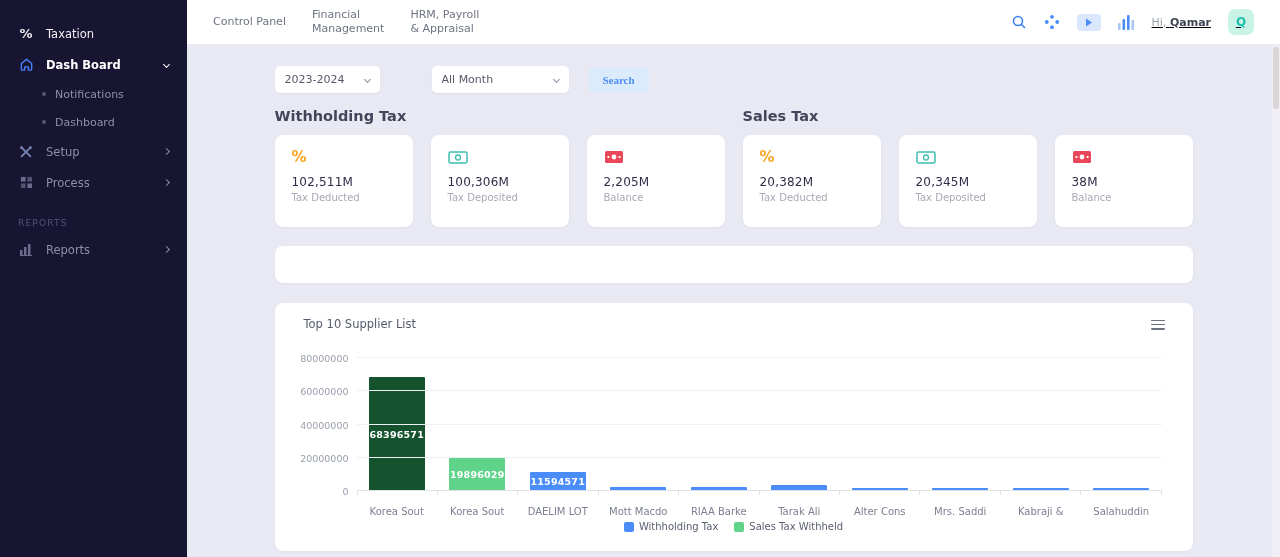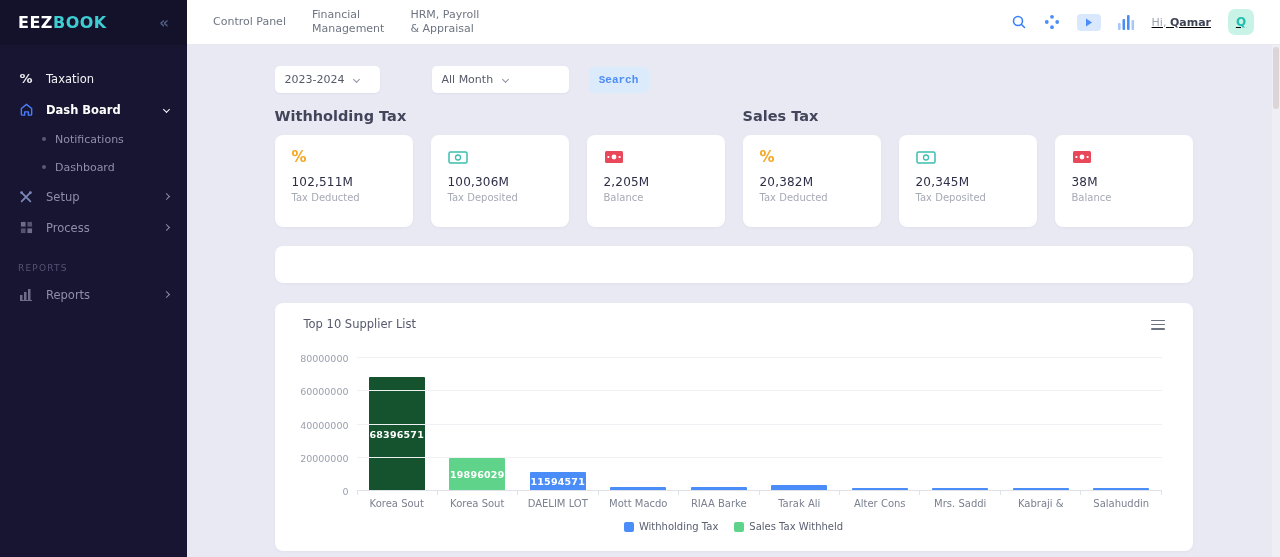--- a/index.html
+++ b/index.html
@@ -33,25 +33,25 @@
   .hicon { cursor:pointer; display:flex; align-items:center; justify-content:center; }
   .play-chip { width:24px; height:17px; background:#d9e8fc; border-radius:4px; display:flex; align-items:center; justify-content:center; cursor:pointer; }
   .greet { font-size:11px; color:#9ca3af; }
   .greet b { color:#3f4455; font-weight:bold; }
   .avatar { width:26px; height:26px; border-radius:7px; background:#c9f3e7; color:#1fbfae; font-size:12px; font-weight:bold; display:flex; align-items:center; justify-content:center; cursor:pointer; }
 
   
   .main { position:absolute; left:187px; top:45px; right:0; bottom:0; background:#e8e9f3; overflow:hidden; }
   .container { width:918px; margin:0 auto; }
   .filter-row { display:flex; align-items:center; margin-top:21px; height:27px; }
-  .dd { background:#fff; border-radius:5px; height:27px; display:flex; align-items:center; justify-content:flex-start; padding:0 10px; font-size:11px; color:#555a69; box-shadow:0 1px 2px rgba(40,40,80,.05); cursor:pointer; }
+  .dd { background:#fff; border-radius:5px; height:27px; display:flex; align-items:center; justify-content:space-between; padding:0 10px; font-size:11px; color:#555a69; box-shadow:0 1px 2px rgba(40,40,80,.05); cursor:pointer; }
   .dd .dd-chev { width:5px; height:5px; border-right:1.3px solid #8b90a0; border-bottom:1.3px solid #8b90a0; transform:rotate(45deg); margin-left:10px; }
   .dd1 { width:105px; }
   .dd2 { width:137px; margin-left:52px; }
-  .search-btn { width:60px; height:26px; margin-left:20px; background:#dcebfc; color:#4e8df5; border:none; border-radius:5px; font-size:11px; font-weight:bold; font-family:Liberation Mono, monospace; cursor:pointer; }
+  .search-btn { width:60px; height:26px; margin-left:20px; background:#dcebfc; color:#4e8df5; border:none; border-radius:5px; font-size:11px; font-weight:bold; font-family:Liberation Serif, serif; cursor:pointer; }
 
   .groups { display:flex; gap:18px; margin-top:15px; }
   .group { width:450px; }
   .group h2 { font-size:14.5px; font-weight:bold; color:#43455a; margin-bottom:11px; }
   .cards { display:flex; gap:18px; }
   .card { width:138px; height:92px; background:#fff; border-radius:8px; padding:13px 17px; box-shadow:0 1px 3px rgba(40,40,80,.04); }
   .card .cicon { height:18px; display:flex; align-items:center; }
   .pct-orange { font-size:15px; font-weight:bold; color:#f5a623; }
   .card .cval { font-size:12px; font-weight:normal; color:#2e2e48; margin-top:9px; letter-spacing:.2px; }
   .card .clabel { font-size:10px; color:#a6aab5; margin-top:3px; }
@@ -68,39 +68,35 @@
   .gridline.zero { background:#e0e2ea; }
   .ylab { position:absolute; left:-78px; width:70px; text-align:right; font-size:9.5px; color:#9aa0ad; transform:translateY(-50%); }
   .slots { position:absolute; left:0; right:0; bottom:0; top:0; display:flex; }
   .slot { flex:1; display:flex; align-items:flex-end; justify-content:center; }
   .bar { width:56px; border-radius:1px; position:relative; display:flex; align-items:center; justify-content:center; overflow:hidden; cursor:pointer; }
   .bar span { font-size:9.5px; font-weight:bold; color:#fff; letter-spacing:.2px; }
   .ticks { position:absolute; left:0; right:0; top:133px; height:4px; display:flex; }
   .tickcell { flex:1; border-left:1px solid #e0e2ea; }
   .tickcell:last-child { border-right:1px solid #e0e2ea; }
   .cats { position:absolute; left:82px; width:805px; top:195px; display:flex; }
-  .cat { flex:1; text-align:center; font-size:10px; color:#7b8190; }
+  .cat { flex:1; text-align:center; font-size:10px; color:#7b8190;margin-top:8px; }
   .legend { position:absolute; left:0; right:0; top:218px; display:flex; justify-content:center; gap:16px; }
   .leg-item { display:flex; align-items:center; gap:5px; font-size:10px; color:#5a6070; cursor:pointer; }
   .swatch { width:10px; height:10px; border-radius:2px; }
 
   
   .scrollbar { position:absolute; right:0; top:45px; bottom:0; width:8px; background:#eeeef4; }
   .scroll-thumb { position:absolute; top:2px; right:1px; width:6px; height:62px; border-radius:3px; background:#dcd5d8; }
 </style>
 </head>
 <body>
 
 <div class="stage">
 
   <aside class="sidebar">
-    <div class="logo-row">
-      <div class="logo"><span>EEZ</span><span class="teal">BOOK</span></div>
-      <div class="collapse">«</div>
-    </div>
     <nav class="menu">
       <div class="m-item white">
         <span class="ic">
             <span class="pct-glyph">%</span>
           </span>
         <span>Taxation</span>
       </div>
       <div class="m-item active">
         <span class="ic">
           <svg width="15" height="15" viewBox="0 0 16 16">

